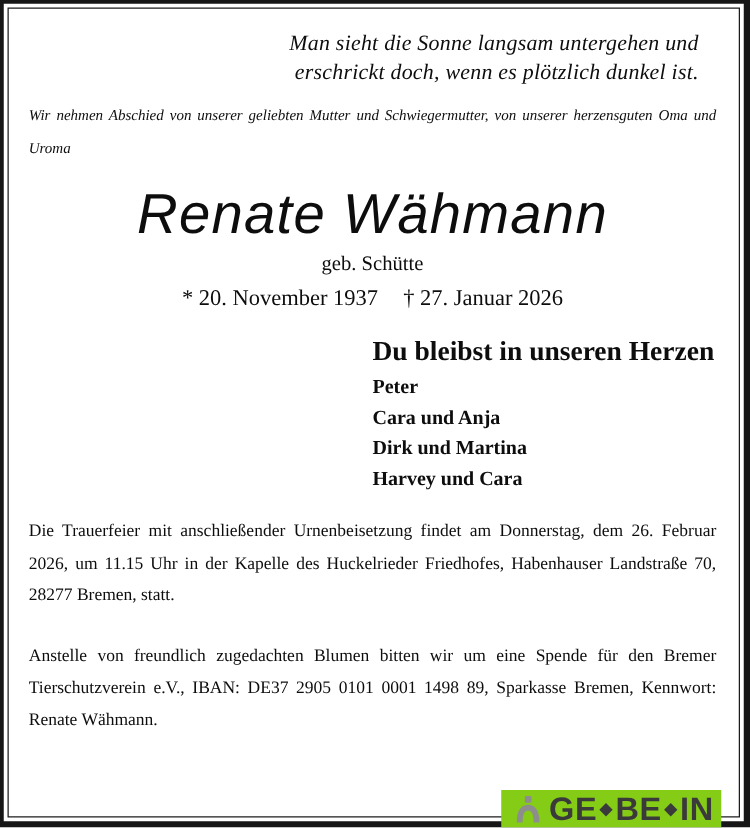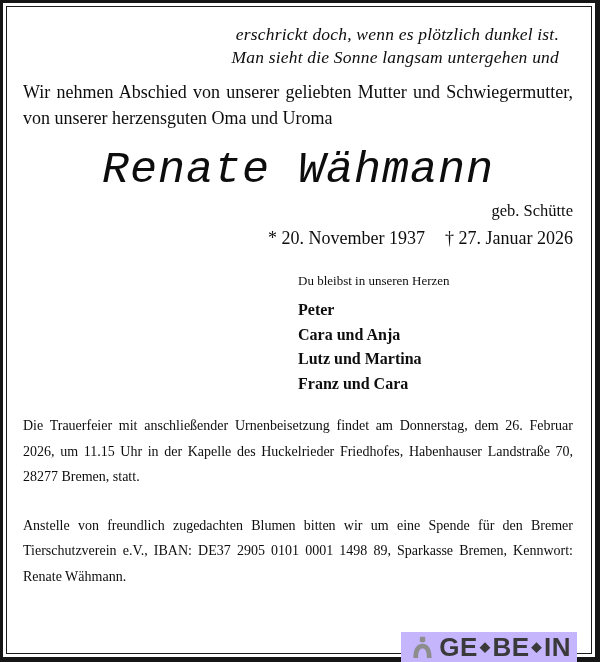--- a/index.html
+++ b/index.html
@@ -43,73 +43,75 @@
     font-size: 17.5px;
     line-height: 23px;
     letter-spacing: 0.2px;
   }
   .quote-attribution {
     font-size: 15.5px;
     line-height: 21px;
     margin-top: 1px;
   }
   .intro {
-    font-size: 18px;
+    font-size: 12px;
     line-height: 26px;
     text-align: justify;
     margin: 10px 0 12px 0;
+    font-style: italic;
   }
   .deceased-name {
     text-align: center;
-    font-family: Liberation Mono, monospace;
+    font-family: Liberation Sans, sans-serif;
     font-style: italic;
     font-size: 45px;
     line-height: 56px;
     margin-top: 8px;
     letter-spacing: 1px;
   }
   .maiden-name {
-    text-align: right;
+    text-align: center;
     font-size: 16.5px;
     line-height: 20px;
     margin-top: 2px;
   }
   .dates {
-    text-align: right;
+    text-align: center;
     font-size: 18px;
     line-height: 24px;
     margin-top: 5px;
   }
   .dates .date-gap { display: inline-block; width: 20px; }
   .mourners {
     margin: 18px 0 0 50%;
   }
   .mourners-heading {
-    font-size: 13px;
+    font-size: 22px;
     line-height: 25px;
     margin-bottom: 5px;
+    font-weight: bold;
   }
   .mourner-name {
     font-size: 16px;
     font-weight: bold;
     line-height: 24.5px;
   }
   .paragraph {
     font-size: 14px;
     line-height: 25.5px;
     text-align: justify;
   }
   .funeral-info { margin-top: 17px; }
   .donation-info { margin-top: 23px; }
   .logo {
     position: absolute;
     right: 18px;
     bottom: -5px;
     z-index: 5;
-    background: #c4b5fd;
+    background: #84cc16;
     display: flex;
     align-items: center;
     padding: 2px 6px 2px 10px;
     gap: 5px;
   }
   .logo-icon { display: block; }
   .logo-text {
     font-family: "Liberation Sans", sans-serif;
     font-weight: bold;
     font-size: 26px;
@@ -126,39 +128,39 @@
   }
 </style>
 </head>
 <body>
 
 <div class="notice">
   <div class="inner-frame"></div>
   <div class="content">
 
     <div class="quote-block">
+      <div class="quote-line">Man sieht die Sonne langsam untergehen und</div>
       <div class="quote-line">erschrickt doch, wenn es plötzlich dunkel ist.</div>
-      <div class="quote-line">Man sieht die Sonne langsam untergehen und</div>
     </div>
 
     <p class="intro">Wir nehmen Abschied von unserer geliebten Mutter und Schwiegermutter, von unserer herzensguten Oma und Uroma</p>
 
     <div class="deceased-name">Renate Wähmann</div>
     <div class="maiden-name">geb. Schütte</div>
 
     <div class="dates">
       <span>* 20. November 1937</span><span class="date-gap"></span><span>† 27. Januar 2026</span>
     </div>
 
     <div class="mourners">
       <div class="mourners-heading">Du bleibst in unseren Herzen</div>
       <div class="mourner-name">Peter</div>
       <div class="mourner-name">Cara und Anja</div>
-      <div class="mourner-name">Lutz und Martina</div>
-      <div class="mourner-name">Franz und Cara</div>
+      <div class="mourner-name">Dirk und Martina</div>
+      <div class="mourner-name">Harvey und Cara</div>
     </div>
 
     <p class="paragraph funeral-info">Die Trauerfeier mit anschließender Urnenbeisetzung findet am Donnerstag, dem 26. Februar 2026, um 11.15 Uhr in der Kapelle des Huckelrieder Friedhofes, Habenhauser Landstraße 70, 28277 Bremen, statt.</p>
 
     <p class="paragraph donation-info">Anstelle von freundlich zugedachten Blumen bitten wir um eine Spende für den Bremer Tierschutzverein e.V., IBAN: DE37 2905 0101 0001 1498 89, Sparkasse Bremen, Kennwort: Renate Wähmann.</p>
 
   </div>
 
   <div class="logo">
     <span>

